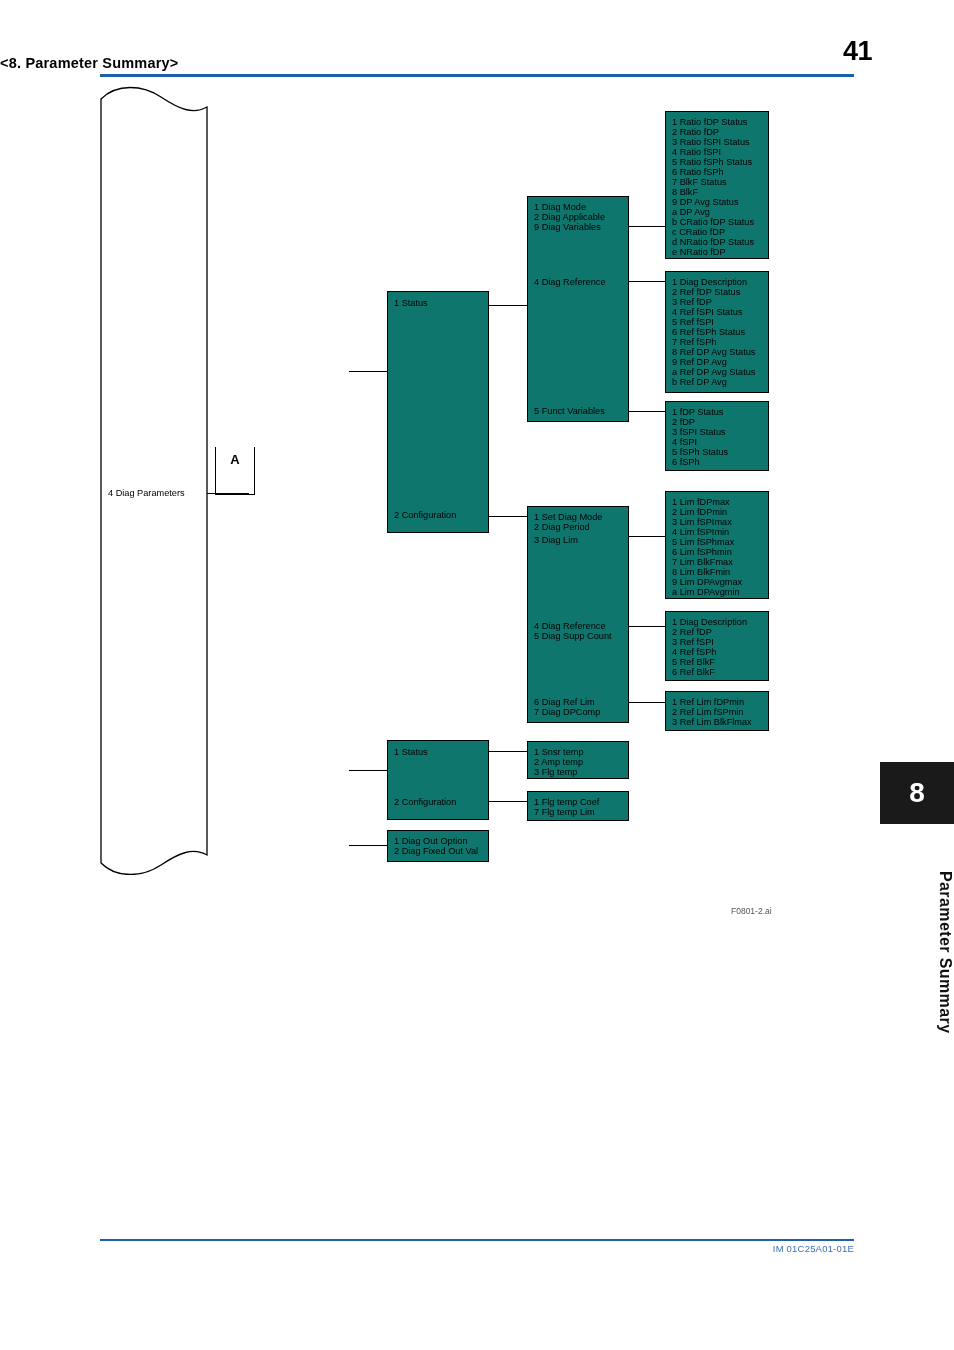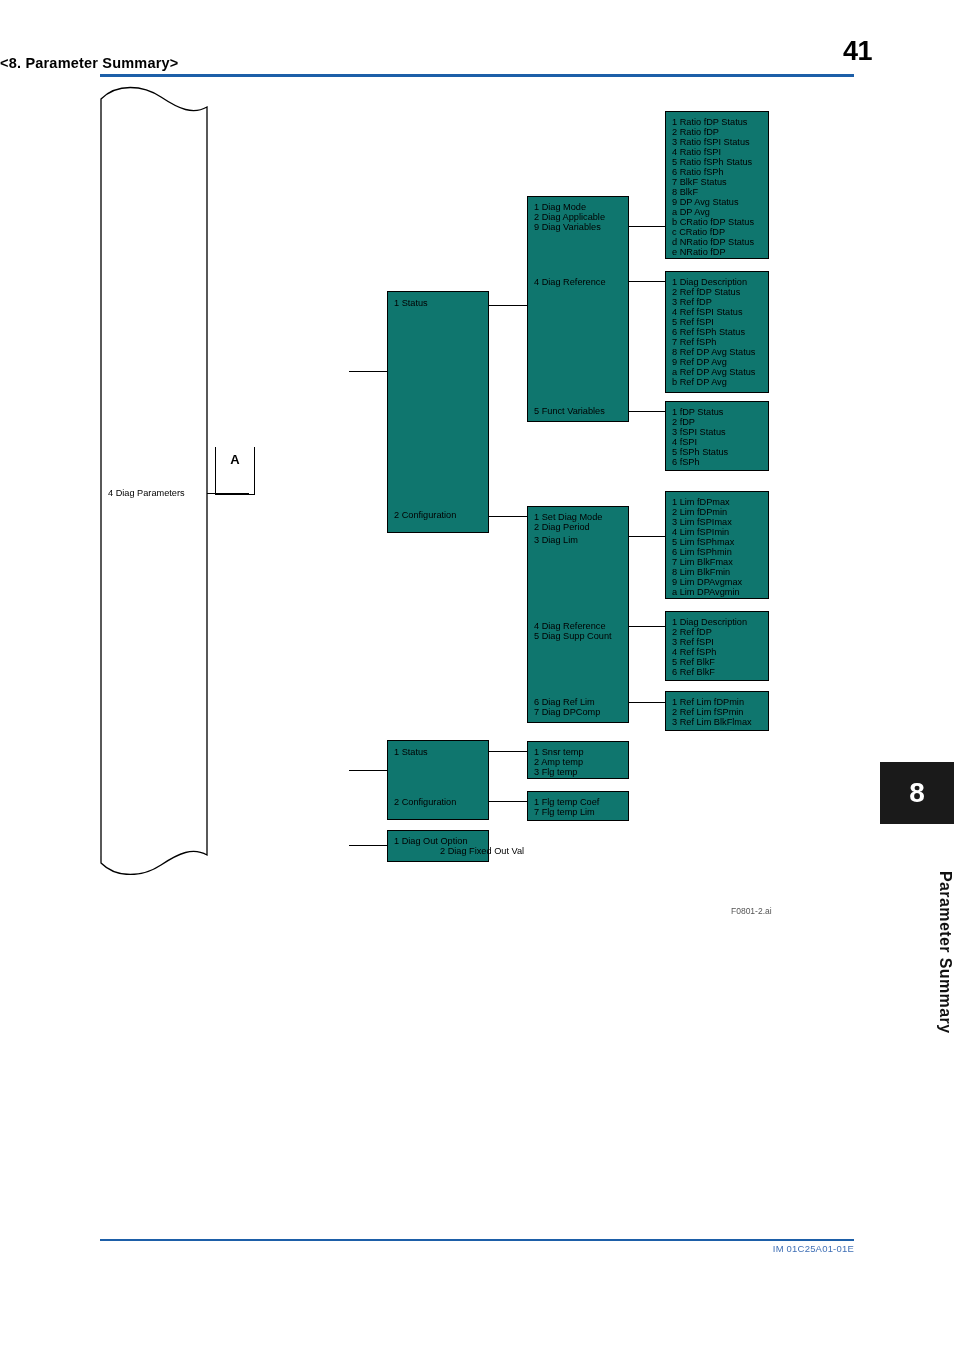--- a/index.html
+++ b/index.html
@@ -132,21 +132,21 @@
     <div class="grp" style="top:218px;">2 Configuration</div>
   </div>
 
   <div class="box" style="left:387px; top:740px; width:102px; height:80px; padding:0;">
     <div class="grp" style="top:6px;">1 Status</div>
     <div class="grp" style="top:56px;">2 Configuration</div>
   </div>
 
   <div class="box" style="left:387px; top:830px; width:102px; height:32px; padding:0;">
     <div class="grp" style="top:5px;">1 Diag Out Option</div>
-    <div class="grp" style="top:15px;margin-left:46px;">2 Diag Fixed Out Val</div>
+    <div class="grp" style="top:15px;">2 Diag Fixed Out Val</div>
   </div>
 
   <div class="ln lnh" style="left:489px; top:305px; width:38px;"></div>
   <div class="ln lnh" style="left:489px; top:516px; width:38px;"></div>
   <div class="ln lnh" style="left:489px; top:751px; width:38px;"></div>
   <div class="ln lnh" style="left:489px; top:801px; width:38px;"></div>
 
   <div class="box" style="left:527px; top:196px; width:102px; height:226px; padding:0;">
     <div class="grp" style="top:5px;">1 Diag Mode</div>
     <div class="grp" style="top:15px;">2 Diag Applicable</div>

